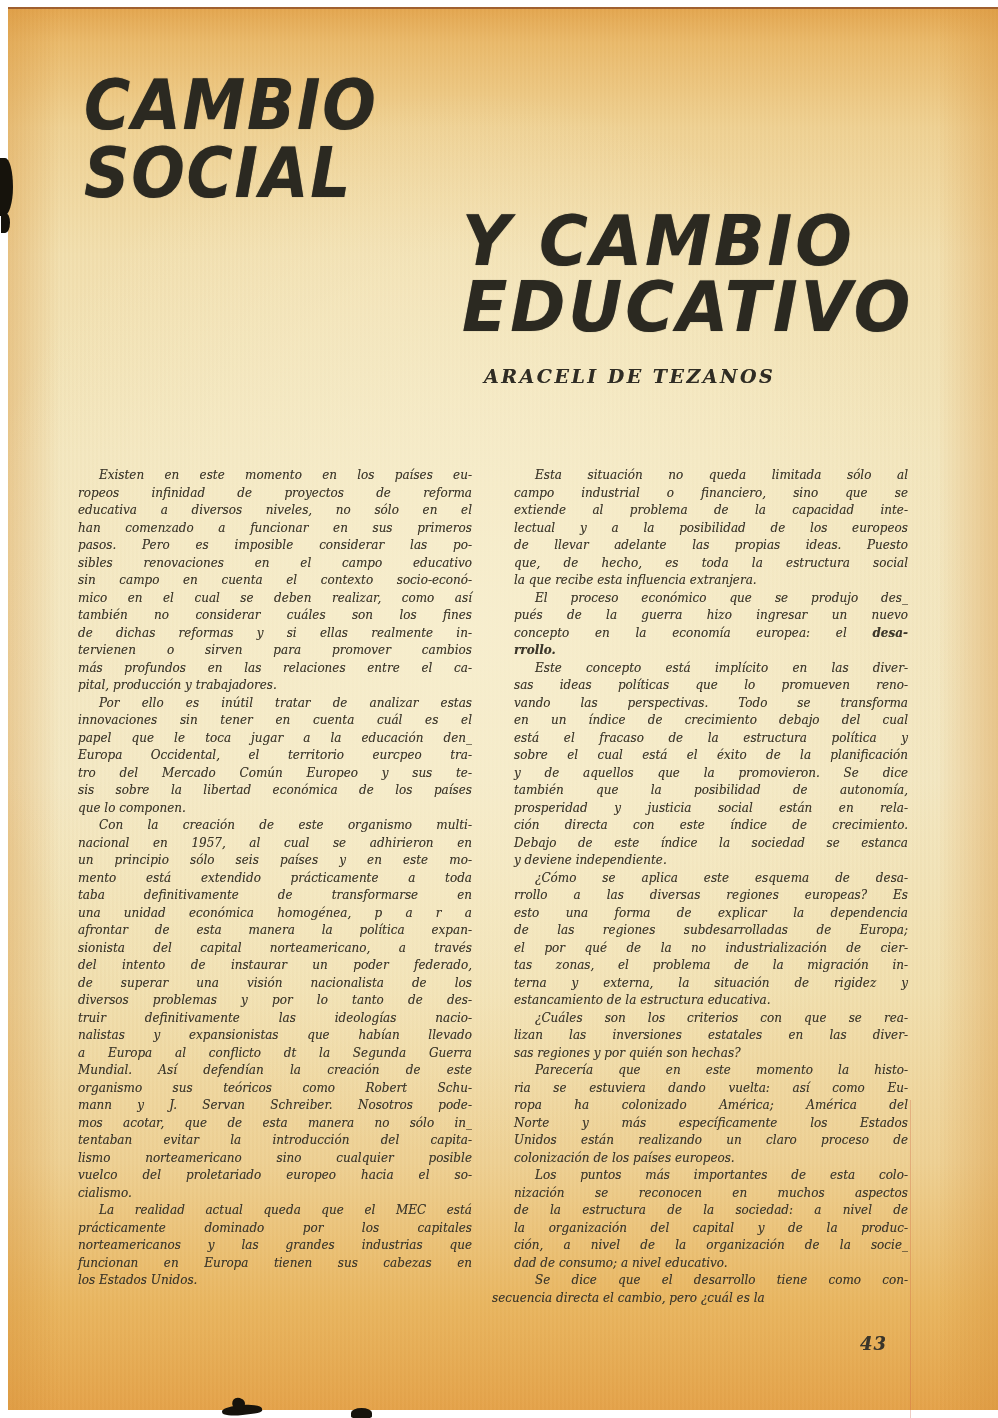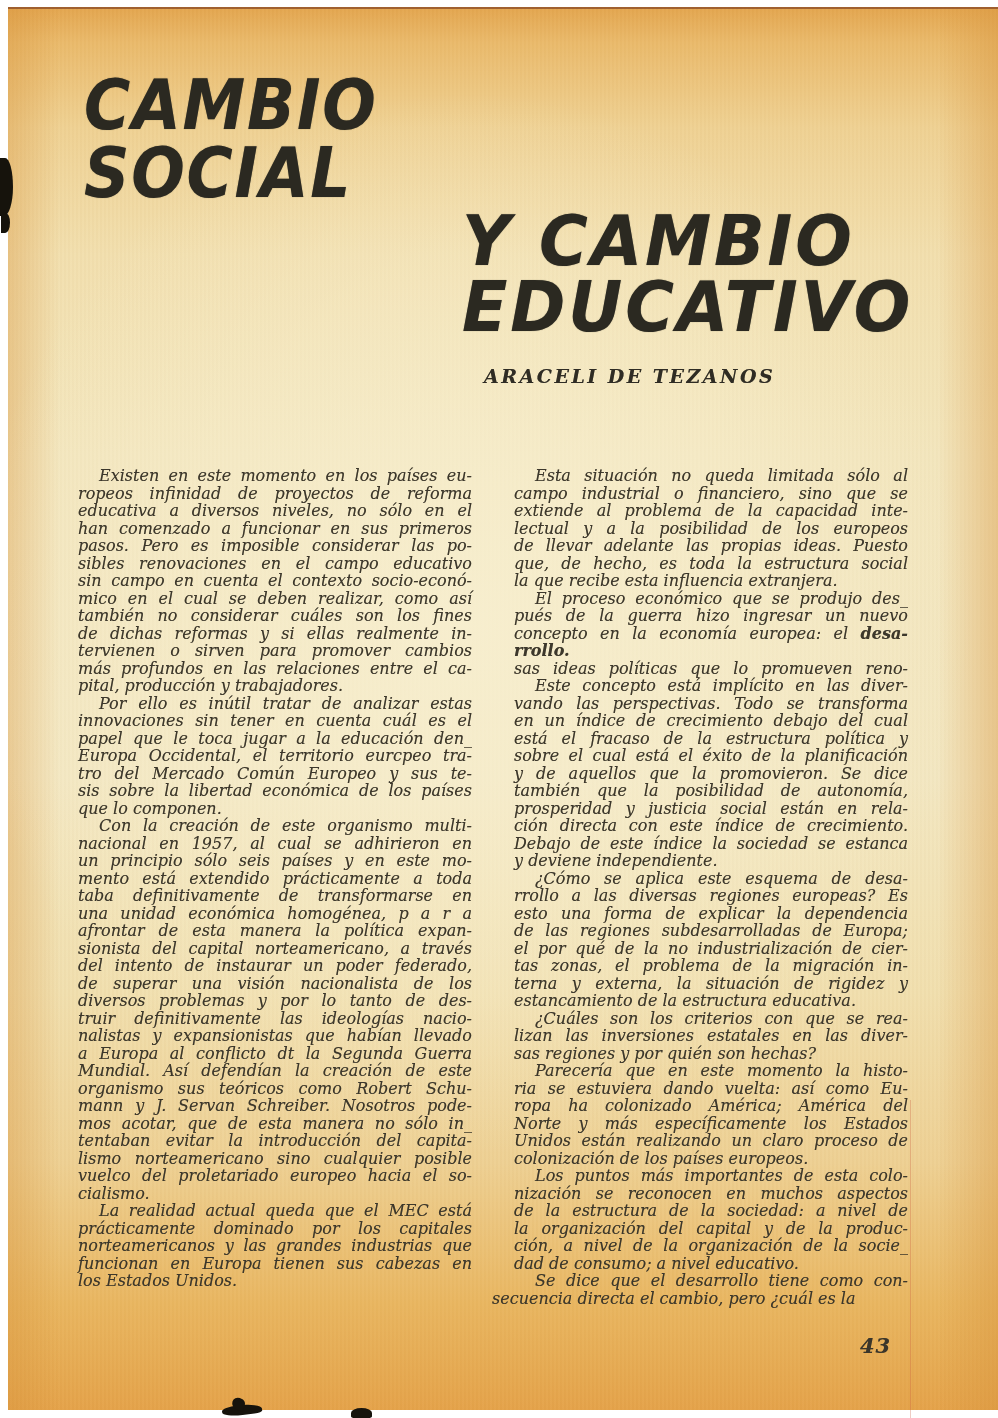--- a/index.html
+++ b/index.html
@@ -56,42 +56,42 @@
     font-family:"DejaVu Serif","Liberation Serif",serif;
     font-weight:bold;font-size:19px;letter-spacing:2.5px;
     color:#2f2c24;white-space:nowrap;
     text-shadow:0 0 .5px rgba(47,44,36,.5);
     margin-left:19px;
   }
 
   
   .col{
     position:absolute;top:467px;width:394px;
-    font-size:16px;line-height:17.5px;
+    font-size:12px;line-height:17.5px;
     color:#3c372b;
     text-shadow:0 0 .6px rgba(60,55,43,.45);
   }
   .col.left{left:78px;}
   .col.right{left:514px;}
   .para{margin:0;padding:0;}
   .line{
     text-align:justify;
     text-align-last:justify;
     white-space:nowrap;
     height:17.5px;
   }
   .line.first{text-indent:21px;}
   .line.plast{text-align-last:left;}
   .line.outdent{margin-left:-22px;}
   .line b{font-weight:bold;}
 
   .pageno{
     position:absolute;left:860px;top:1333px;
     font-family:"DejaVu Serif","Liberation Serif",serif;
-    font-weight:bold;font-size:21px;letter-spacing:1px;
+    font-weight:bold;font-size:18px;letter-spacing:1px;
     color:#3a352a;text-shadow:0 0 .5px rgba(58,53,42,.5);
   }
 </style>
 </head>
 <body>
 
 <div class="page">
 
   <div class="top-rule"></div>
   <div class="edge top"></div>
@@ -179,22 +179,22 @@
         <div class="line">que, de hecho, es toda la estructura social</div>
         <div class="line plast">la que recibe esta influencia extranjera.</div>
       </div>
       <div class="para">
         <div class="line first">El proceso económico que se produjo des_</div>
         <div class="line">pués de la guerra hizo ingresar un nuevo</div>
         <div class="line">concepto en la economía europea: el <b>desa-</b></div>
         <div class="line plast"><b>rrollo.</b></div>
       </div>
       <div class="para">
+        <div class="line first">Este concepto está implícito en las diver-</div>
         <div class="line">sas ideas políticas que lo promueven reno-</div>
-        <div class="line first">Este concepto está implícito en las diver-</div>
         <div class="line">vando las perspectivas. Todo se transforma</div>
         <div class="line">en un índice de crecimiento debajo del cual</div>
         <div class="line">está el fracaso de la estructura política y</div>
         <div class="line">sobre el cual está el éxito de la planificación</div>
         <div class="line">y de aquellos que la promovieron. Se dice</div>
         <div class="line">también que la posibilidad de autonomía,</div>
         <div class="line">prosperidad y justicia social están en rela-</div>
         <div class="line">ción directa con este índice de crecimiento.</div>
         <div class="line">Debajo de este índice la sociedad se estanca</div>
         <div class="line plast">y deviene independiente.</div>

